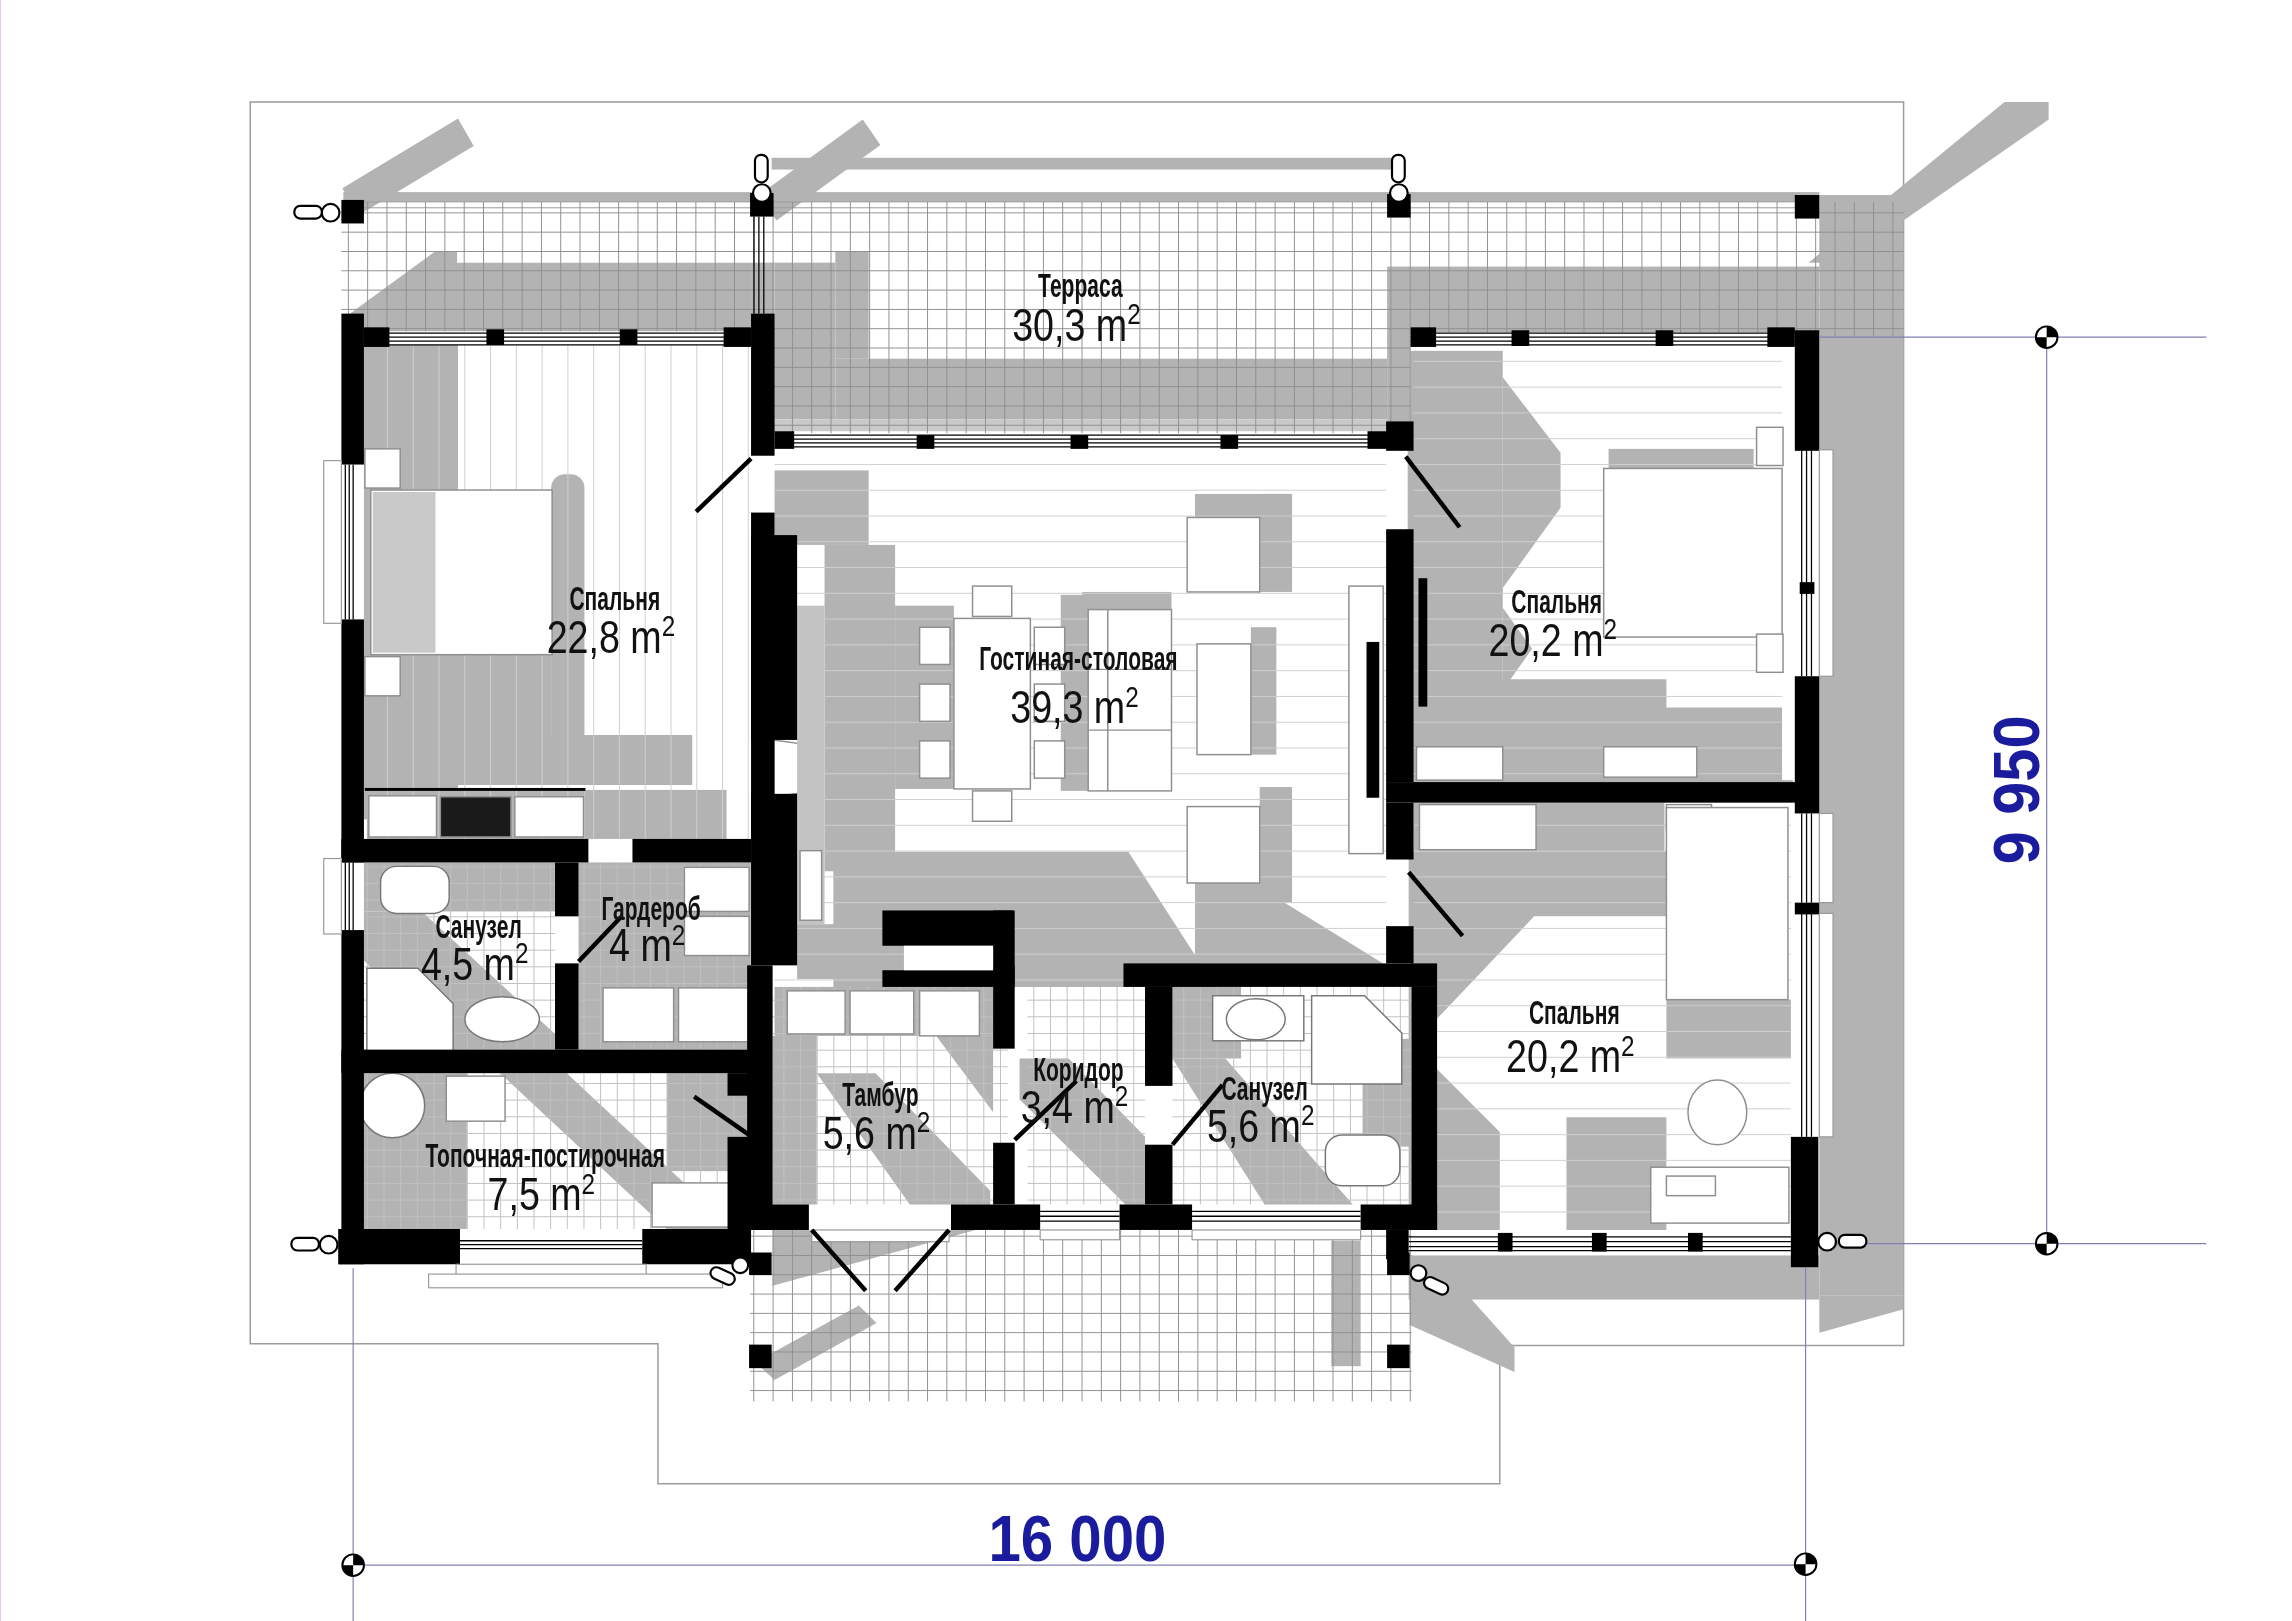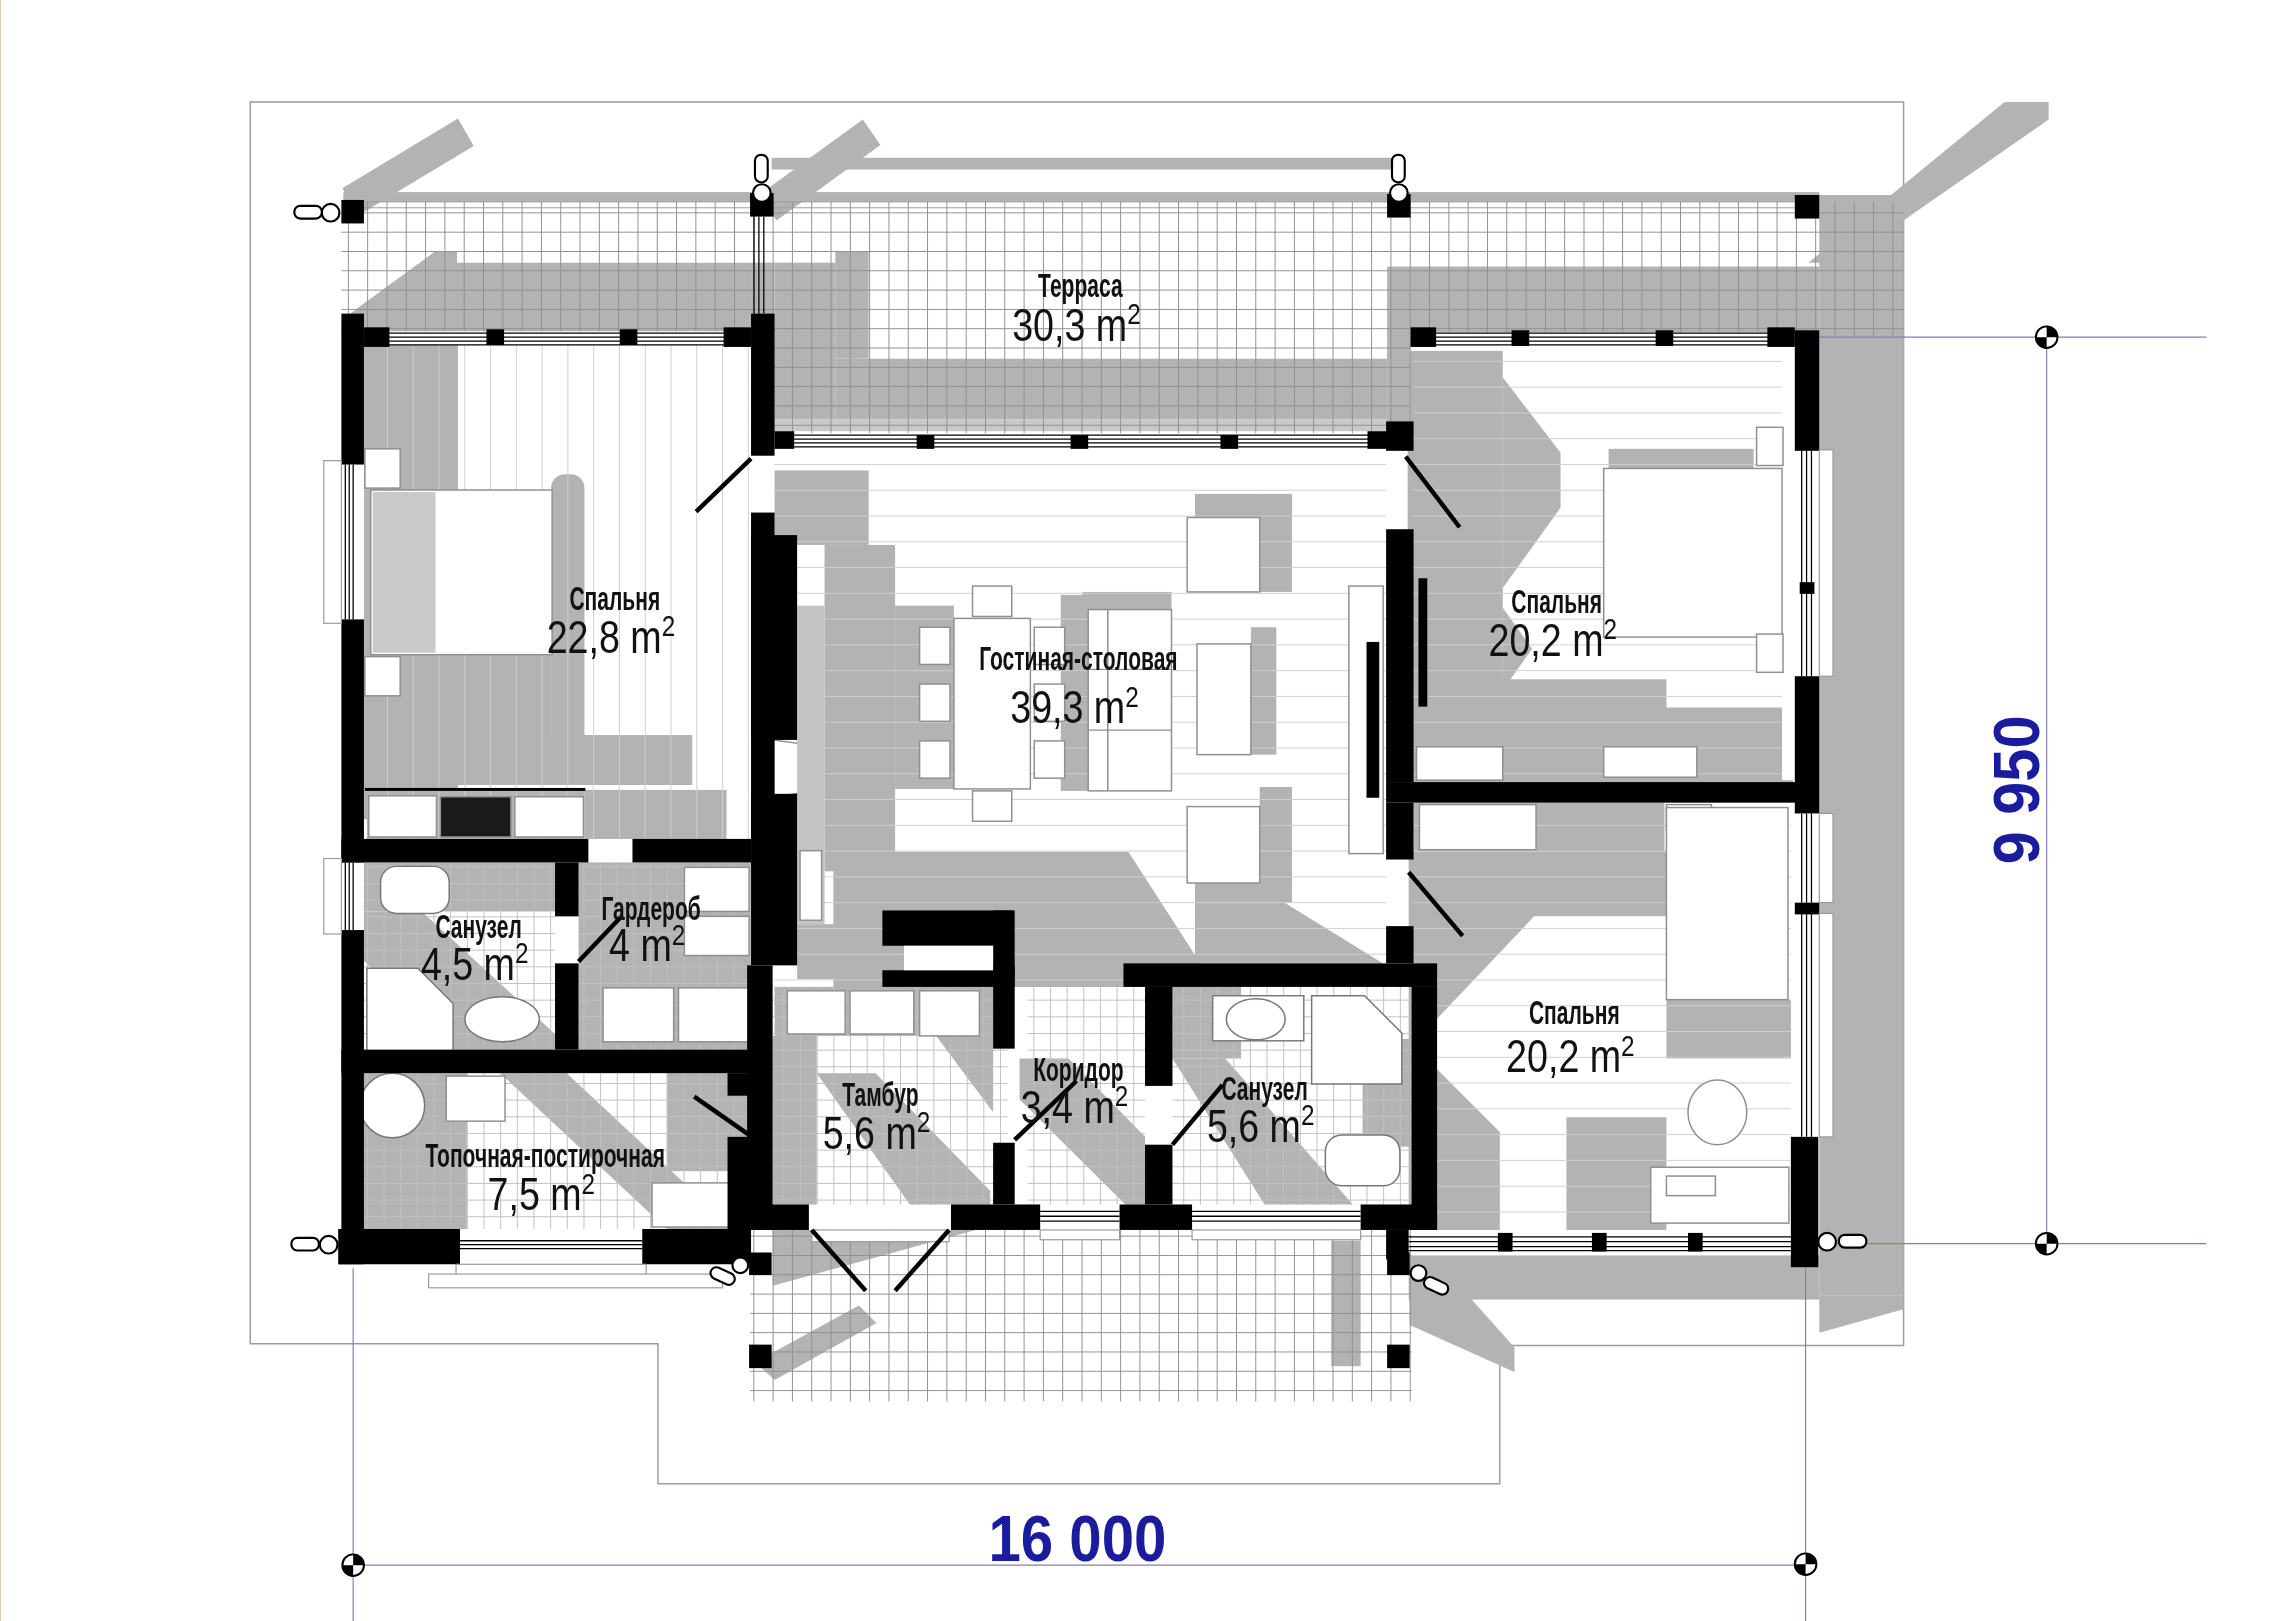--- a/index.html
+++ b/index.html
@@ -1,14 +1,14 @@
 <!DOCTYPE html>
 <html><head><meta charset="utf-8"><style>
 html,body{margin:0;padding:0;background:#fff}
-#page{width:2293px;height:1621px;position:relative;overflow:hidden;background:#a16207;font-family:"Liberation Sans",sans-serif}
+#page{width:2293px;height:1621px;position:relative;overflow:hidden;background:#d946ef;font-family:"Liberation Sans",sans-serif}
 </style></head><body>
 <div id="page">
 <svg width="2293" height="1621" viewBox="0 0 2339 1654">
 <defs>
 <pattern id="hatchL" width="19.7" height="19.7" patternUnits="userSpaceOnUse">
  <path d="M0 0.5H19.7M0.5 0V19.7" stroke="#8f8f8f" stroke-width="1" fill="none"></path>
 </pattern>
 <pattern id="tileL" width="17" height="17" patternUnits="userSpaceOnUse">
  <path d="M0 0.5H17M0.5 0V17" stroke="#c0c0c0" stroke-width="1" fill="none"></path>
 </pattern>

